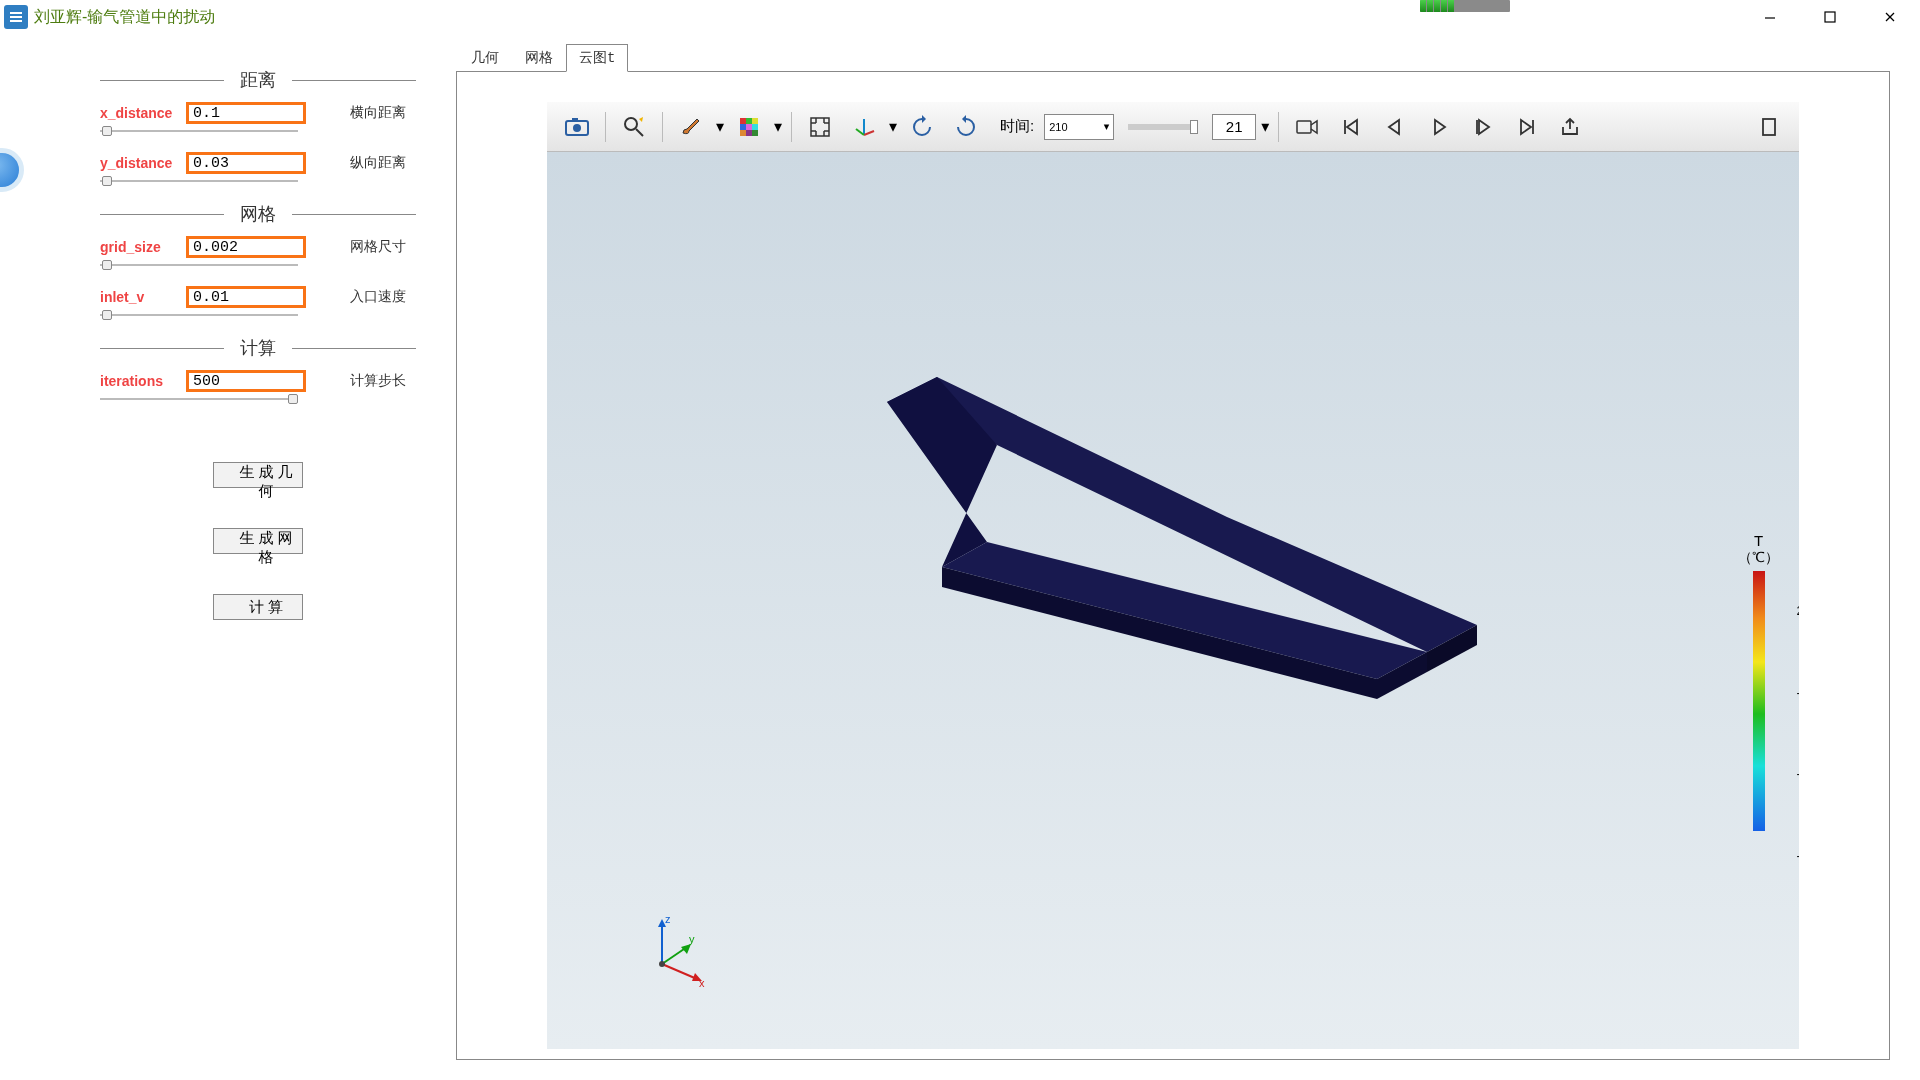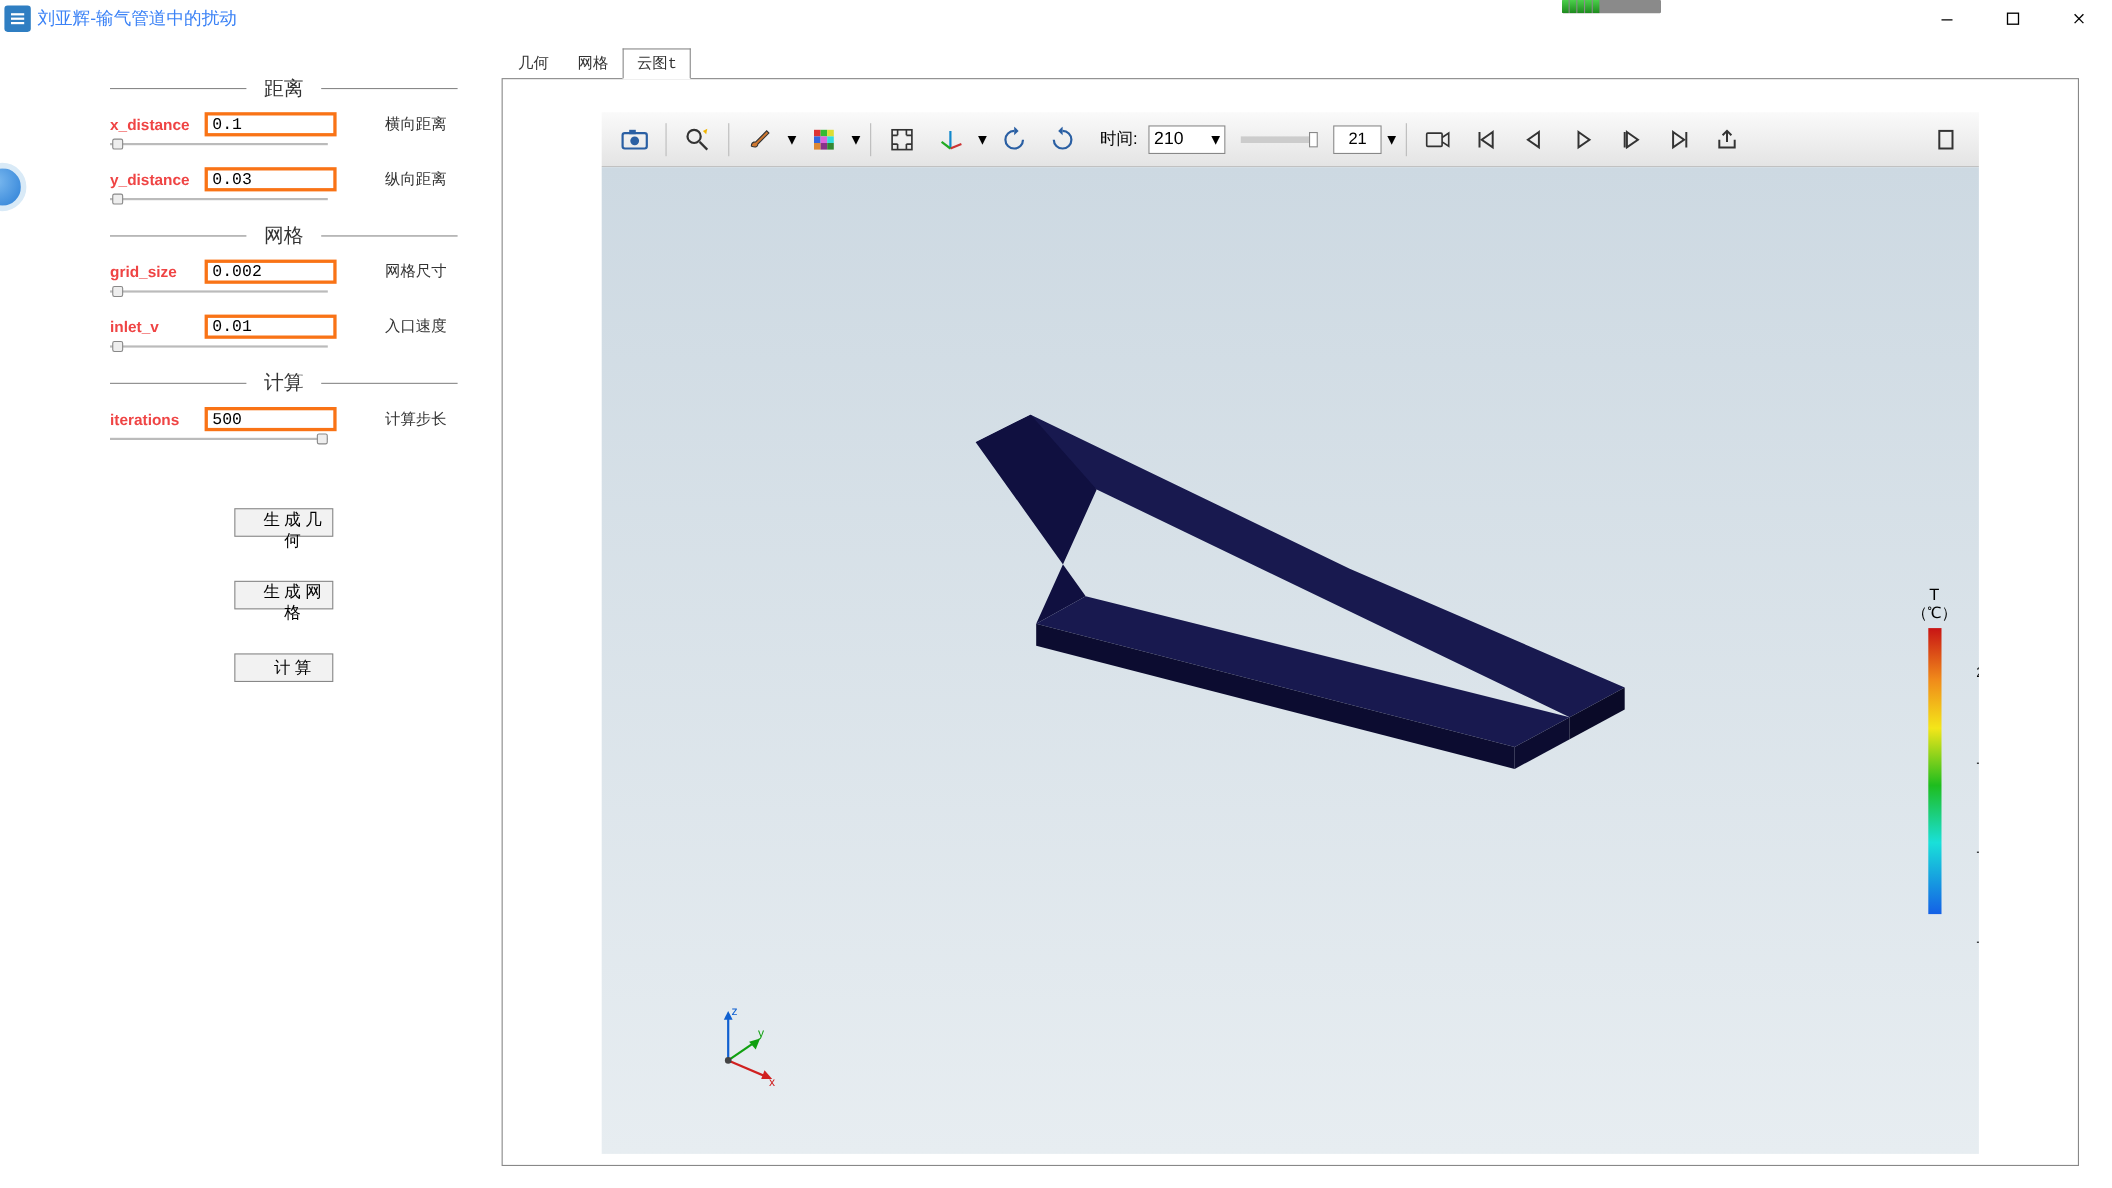--- a/index.html
+++ b/index.html
@@ -1,21 +1,21 @@
 <!DOCTYPE html>
 <html><head>
 <meta charset="utf-8">
 <style>
   * { box-sizing: border-box; margin: 0; padding: 0; }
   html, body { width: 1920px; height: 1080px; font-family: "Microsoft YaHei", Arial, sans-serif; background: #fff; overflow: hidden; }
   
   
   .titlebar { height: 34px; display: flex; align-items: center; padding: 0 4px; background: #fff; position: relative; }
   .titlebar .appicon { width: 24px; height: 24px; background: #2f7ec2; border-radius: 3px; display: flex; align-items: center; justify-content: center; margin-right: 6px; }
-  .titlebar .title { font-size: 16px; color: #3b82f6; }
+  .titlebar .title { font-size: 16px; color: #4d7c0f; }
   .titlebar .topwidget { position: absolute; left: 1420px; top: 0; width: 90px; height: 12px; background: #8a8a8a; border-radius: 1px; display:flex; overflow:hidden;}
   .topwidget .bar { width:6px; height:12px; margin-right:1px; background:linear-gradient(#4bd04b,#1d8a1d); }
   .titlebar .winbtns { position: absolute; right: 0; top: 0; height: 34px; display: flex; }
   .winbtn { width: 60px; height: 34px; display: flex; align-items: center; justify-content: center; font-size: 14px; cursor: pointer; }
   .winbtn svg { stroke:#000; stroke-width:1.2; fill:none; }
   
   .app { display:flex; height: calc(1080px - 34px); }
 
   
   .sideorb { position:absolute; left:-20px; top:148px; width:44px; height:44px; border-radius:50%; background:radial-gradient(circle at 35% 35%, #7bb9ef, #2a7ed6); border:5px solid #d9eaf7; }
@@ -42,21 +42,21 @@
   .tab { padding:4px 12px; font-size:14px; color:#333; cursor:pointer; border:1px solid transparent;font-family:Liberation Mono, monospace; }
   .tab.active { border:1px solid #888; border-bottom:1px solid #fff; background:#fff; position:relative; z-index:2; }
   .viewport-frame { border:1px solid #888; flex:1; position:relative; background:#fff; margin-top:-1px; display:flex; flex-direction:column; }
   
   
   .vtoolbar { height:50px; background:linear-gradient(#fafafa,#e4e4e4); border-bottom:1px solid #bbb; display:flex; align-items:center; padding:0 10px; gap:4px; margin:30px 90px 0 90px; }
   .tbtn { width:40px; height:38px; display:flex; align-items:center; justify-content:center; border:1px solid transparent; border-radius:3px; cursor:pointer; }
   .tsep { width:1px; height:30px; background:#bbb; margin:0 4px; }
   .dropdown-caret { width:10px; display:flex; align-items:center; justify-content:center; cursor:pointer; }
   .time-label { font-size:15px; margin:0 6px 0 10px; }
-  .time-select { height:26px; width:70px; border:1px solid #888; background:#fff; font-size:16px; padding:0 4px; display:flex; align-items:center; justify-content:space-between;}
+  .time-select { height:26px; width:70px; border:1px solid #888; background:#fff; font-size:11px; padding:0 4px; display:flex; align-items:center; justify-content:space-between;}
   .time-slider { width:70px; height:6px; background:#ccc; margin:0 10px; position:relative;}
   .time-slider .tthumb { position:absolute; right:0; top:-4px; width:8px; height:14px; background:#fff; border:1px solid #888;}
   .time-input { width:44px; height:26px; border:1px solid #888; text-align:center; font-size:15px;}
   
   
   .canvas3d { flex:1; margin:0 90px 0 90px; background:linear-gradient(#cdd9e2,#e7edf1); position:relative; overflow:hidden; }
   .model { position:absolute; left:320px; top:215px; }
   .triad { position:absolute; left:90px; bottom:60px; }
   .legend { position:absolute; right:20px; top:380px; text-align:center; font-size:14px; color:#000;}
   .legend .lname { font-size:15px;}

